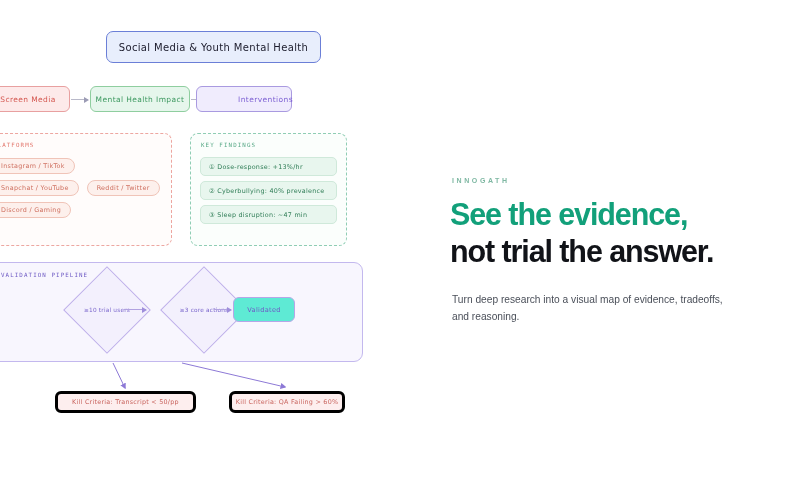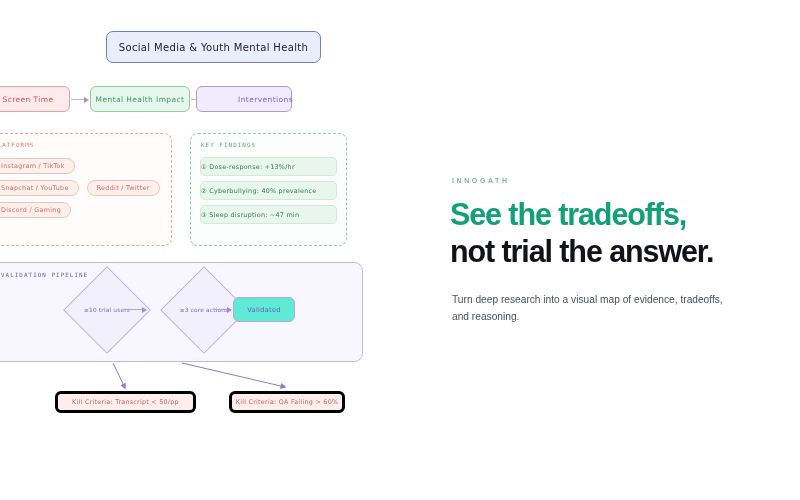--- a/index.html
+++ b/index.html
@@ -84,21 +84,21 @@
   }
 
   
   #find-wrap {
     position: absolute; left: 9px; top: 23px; right: 9px;
     display: flex; flex-direction: column; gap: 5px;
   }
   .finding {
     height: 19px; border-radius: 5px;
     background: #e8f6ee; border: 1px solid #cfe9da; color: #2f7d56;
-    display: flex; align-items: center; 
+    display: flex; align-items: center; padding-left: 8px;
     font-size: 6.4px; letter-spacing: .25px;
     font-family: "DejaVu Sans", sans-serif; white-space: nowrap;
   }
 
   
   #panel-pipeline {
     position: absolute; left: -24px; top: 262px; width: 387px; height: 100px;
     border: 1.2px solid #c3b8ee; border-radius: 9px; background: #f8f6fe;
   }
   #panel-pipeline .panel-label { color: #6f5bc4; top: 9px; left: 24px; }
@@ -173,21 +173,21 @@
 
 <div id="stage">
 
   <div id="diagram">
 
     <div id="title-node">
       <span class="txt">Social Media &amp; Youth Mental Health</span>
     </div>
 
     <div class="flow-node" id="flow-1">
-      <span>Screen Time</span>
+      <span>Screen Media</span>
     </div>
     <div class="arrow-h" id="arr-1"></div>
     <div class="flow-node" id="flow-2">
       <span>Mental Health Impact</span>
     </div>
     <div class="arrow-h" id="arr-2"></div>
     <div class="flow-node" id="flow-3">
       <span>Interventions</span>
     </div>
 
@@ -231,19 +231,19 @@
       <path d="M182,363 L285,387" stroke="#8d79d6" stroke-width="1" fill="none" marker-end="url(#kh)"></path>
     </svg>
 
     <div class="kill-node" id="kill-1">Kill Criteria: Transcript &lt; 50/pp</div>
     <div class="kill-node" id="kill-2">Kill Criteria: QA Failing &gt; 60%</div>
   </div>
 
   <div id="promo">
     <div id="brand">INNOGATH</div>
     <div id="headline">
-      <span class="accent">See the tradeoffs,</span>
+      <span class="accent">See the evidence,</span>
       <span class="rest">not trial the answer.</span>
     </div>
     <div id="subcopy">Turn deep research into a visual map of evidence, tradeoffs, and reasoning.</div>
   </div>
 
 </div>
 
 </body></html>

